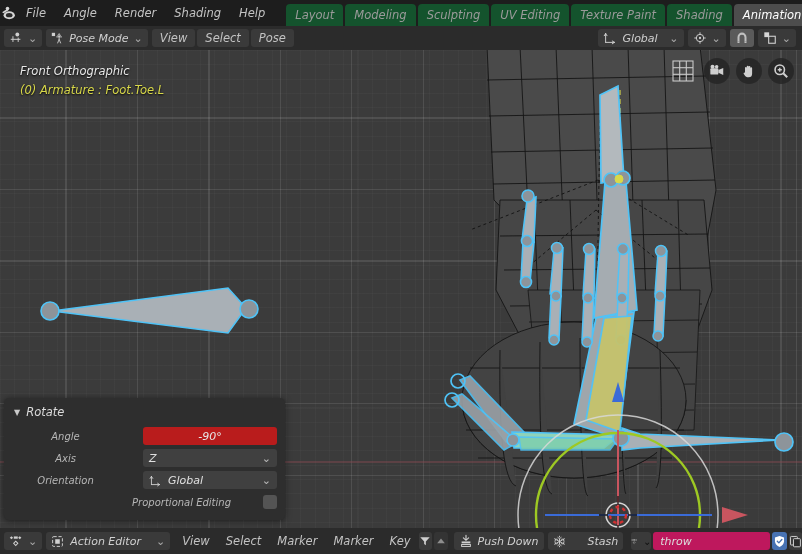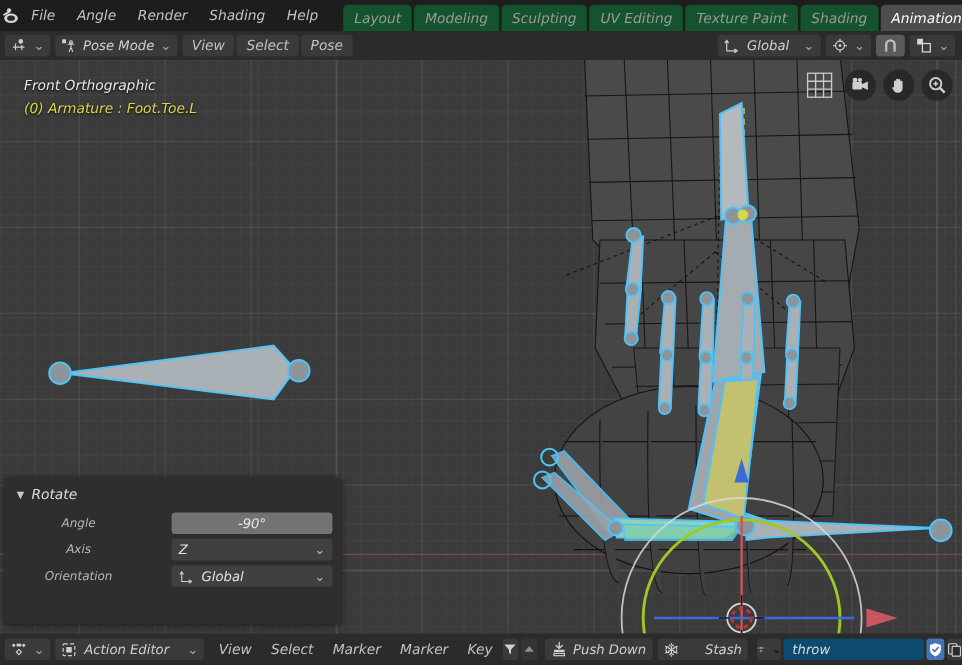--- a/index.html
+++ b/index.html
@@ -80,21 +80,21 @@
   .oppanel {
     position: absolute; left: 4px; top: 348px; width: 281px; height: 122px;
     background: #2e2e2e; border-radius: 5px; box-shadow: 0 1px 6px rgba(0,0,0,.5);
     padding: 6px 8px 0 8px;
   }
   .op-title { display: flex; align-items: center; font-size: 11.5px; color: #dcdcdc; padding: 1px 0 8px 2px; }
   .op-tri { margin-right: 6px; font-size: 8px; color: #cacaca; }
   .op-row { display: flex; align-items: center; height: 18px; margin-bottom: 4px; }
   .op-label { width: 131px; text-align: center; padding-right: 24px; font-size: 10px; color: #b6b6b6; }
   .op-field {
-    flex: 1; height: 18px; background: #737373; border-radius: 3px;
+    flex: 1; height: 18px; background: #b91c1c; border-radius: 3px;
     display: flex; align-items: center; justify-content: center;
     font-size: 11px; color: #e6e6e6;
   }
   .op-select {
     flex: 1; height: 18px; background: #404040; border-radius: 3px;
     display: flex; align-items: center; padding: 0 6px;
     font-size: 11px; color: #e0e0e0;
   }
   .op-select .sel-lbl { flex: 1; }
   .op-select .sel-ico { margin-right: 6px; display: flex; }
@@ -116,21 +116,21 @@
   }
   .bb-menu {
     height: 18px; padding: 0 8px; display: flex; align-items: center;
     font-size: 11.5px; color: #c3c3c3; white-space: nowrap;
   }
   .bb-small {
     width: 20px; height: 18px; background: #3a3a3a; border-radius: 3px; margin-right: 2px;
     display: flex; align-items: center; justify-content: center;
   }
   .bb-name {
-    height: 18px; width: 166px; background: #0c4a6e; border-radius: 3px;
+    height: 18px; width: 166px; background: #be185d; border-radius: 3px;
     display: flex; align-items: center; padding: 0 7px; font-size: 11px; color: #dcdcdc;
   }
   .bb-shield {
     width: 22px; height: 18px; background: #4772b3; border-radius: 3px;
     display: flex; align-items: center; justify-content: center; margin-left: 2px;
   }
   .bb-copy {
     width: 20px; height: 18px; background: #3a3a3a; border-radius: 3px;
     display: flex; align-items: center; justify-content: center; margin-left: 2px;
   }
@@ -445,20 +445,24 @@
           <span class="sel-ico">
             <svg width="13" height="13" viewBox="0 0 16 16">
               <path d="M3 13 V3 M3 13 H13 M3 3 l-1.6 2.4 M3 3 l1.6 2.4 M13 13 l-2.4 -1.6 M13 13 l-2.4 1.6" stroke="#d0d0d0" stroke-width="1.1" fill="none" stroke-linecap="round"></path>
             </svg>
           </span>
           <span class="sel-lbl">Global</span>
           <span class="chev">⌄</span>
         </div>
       </div>
 
+      <div class="op-row checkrow">
+        <div class="op-label">Proportional Editing</div>
+        <div class="op-check"></div>
+      </div>
     </div>
   </div>
 
   <div class="bottombar">
     <div class="bb-btn">
       <svg width="14" height="14" viewBox="0 0 16 16">
         <rect x="1.5" y="3" width="2.6" height="2.6" fill="#d0d0d0" transform="rotate(45 2.8 4.3)"></rect>
         <rect x="5.5" y="2.8" width="4.5" height="2.6" fill="#d0d0d0"></rect>
         <rect x="11" y="3" width="2.6" height="2.6" fill="#d0d0d0" transform="rotate(45 12.3 4.3)"></rect>
         <rect x="6" y="9" width="3.4" height="3.4" fill="none" stroke="#d0d0d0" stroke-width="1.1" transform="rotate(45 7.7 10.7)"></rect>

